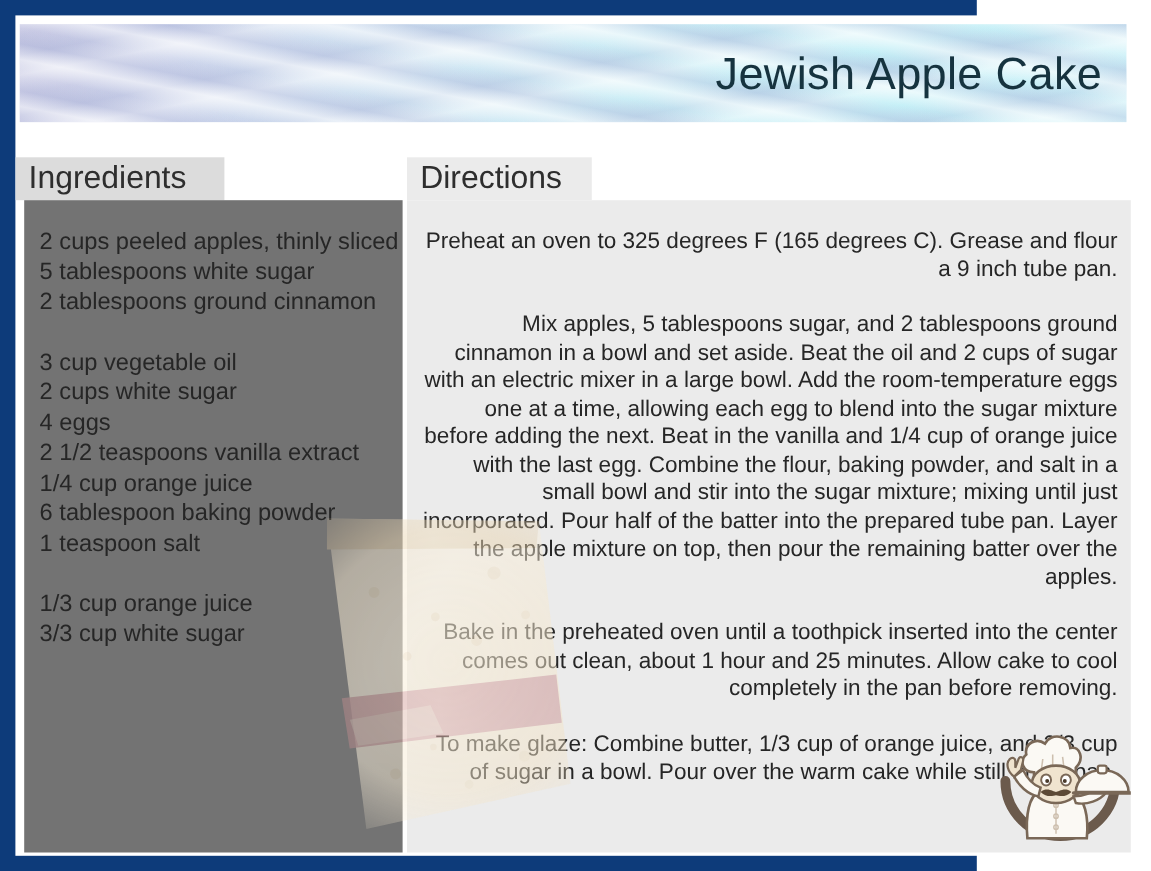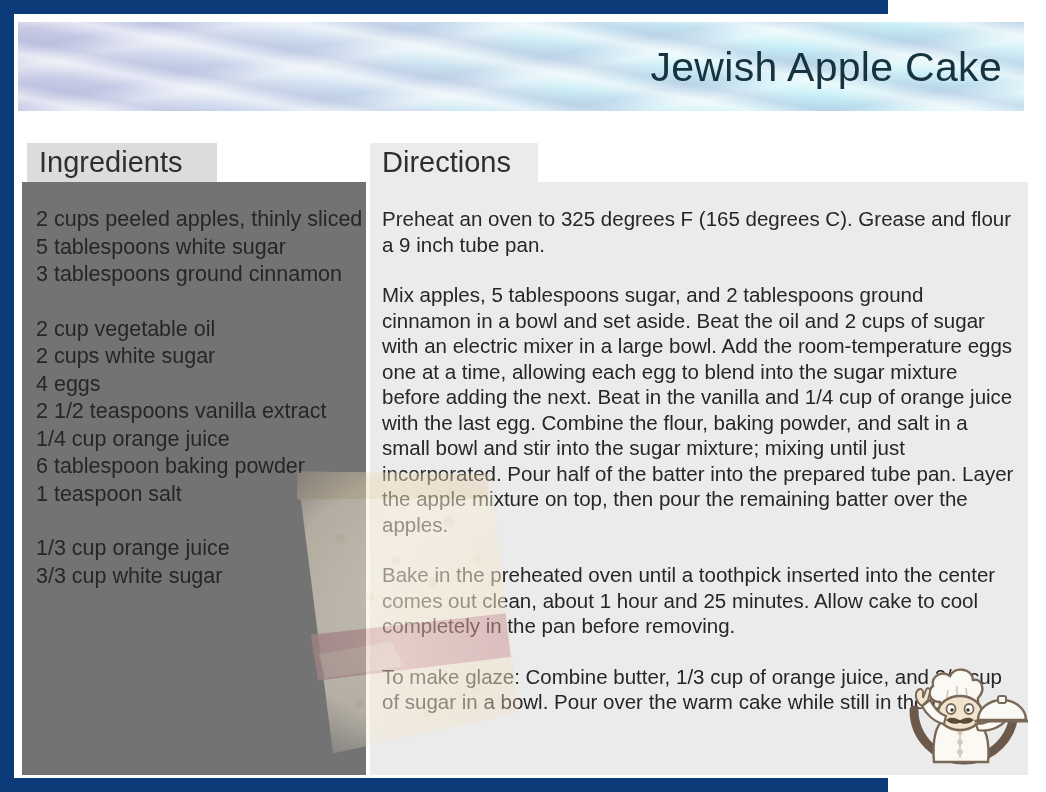--- a/index.html
+++ b/index.html
@@ -93,21 +93,21 @@
     top: 129px;
     height: 39px;
     padding: 0 14px 0 12px;
     display: flex;
     align-items: center;
     font-size: 29px;
     color: #2e2e2e;
   }
 
   .tab-ingredients {
-    left: 13px;
+    left: 0;
     background: #dcdcdc;
     min-width: 190px;
   }
 
   .tab-directions {
     left: 356px;
     background: #ebebeb;
     min-width: 168px;
   }
 
@@ -139,20 +139,21 @@
   .ing-item { }
 
   .dir-body {
     position: absolute;
     left: 12px;
     top: 24px;
     width: 634px;
     font-size: 20.5px;
     line-height: 25.5px;
     color: #262626;
+    text-align: right;
   }
 
   .dir-para { margin-bottom: 25px; }
 
   
   .chef-logo {
     position: absolute;
     right: 4px;
     bottom: 2px;
     width: 128px;
@@ -175,24 +176,24 @@
     </div>
     <div class="section-tab tab-directions">
       <span>Directions</span>
     </div>
 
     <div class="panel panel-ingredients">
       <div class="ing-list" id="ing-list">
           <div class="ing-group">
             <div class="ing-item">2 cups peeled apples, thinly sliced</div>
             <div class="ing-item">5 tablespoons white sugar</div>
-            <div class="ing-item">3 tablespoons ground cinnamon</div>
+            <div class="ing-item">2 tablespoons ground cinnamon</div>
           </div>
           <div class="ing-group">
-            <div class="ing-item">2 cup vegetable oil</div>
+            <div class="ing-item">3 cup vegetable oil</div>
             <div class="ing-item">2 cups white sugar</div>
             <div class="ing-item">4 eggs</div>
             <div class="ing-item">2 1/2 teaspoons vanilla extract</div>
             <div class="ing-item">1/4 cup orange juice</div>
             <div class="ing-item">6 tablespoon baking powder</div>
             <div class="ing-item">1 teaspoon salt</div>
           </div>
           <div class="ing-group">
             <div class="ing-item">1/3 cup orange juice</div>
             <div class="ing-item">3/3 cup white sugar</div>

